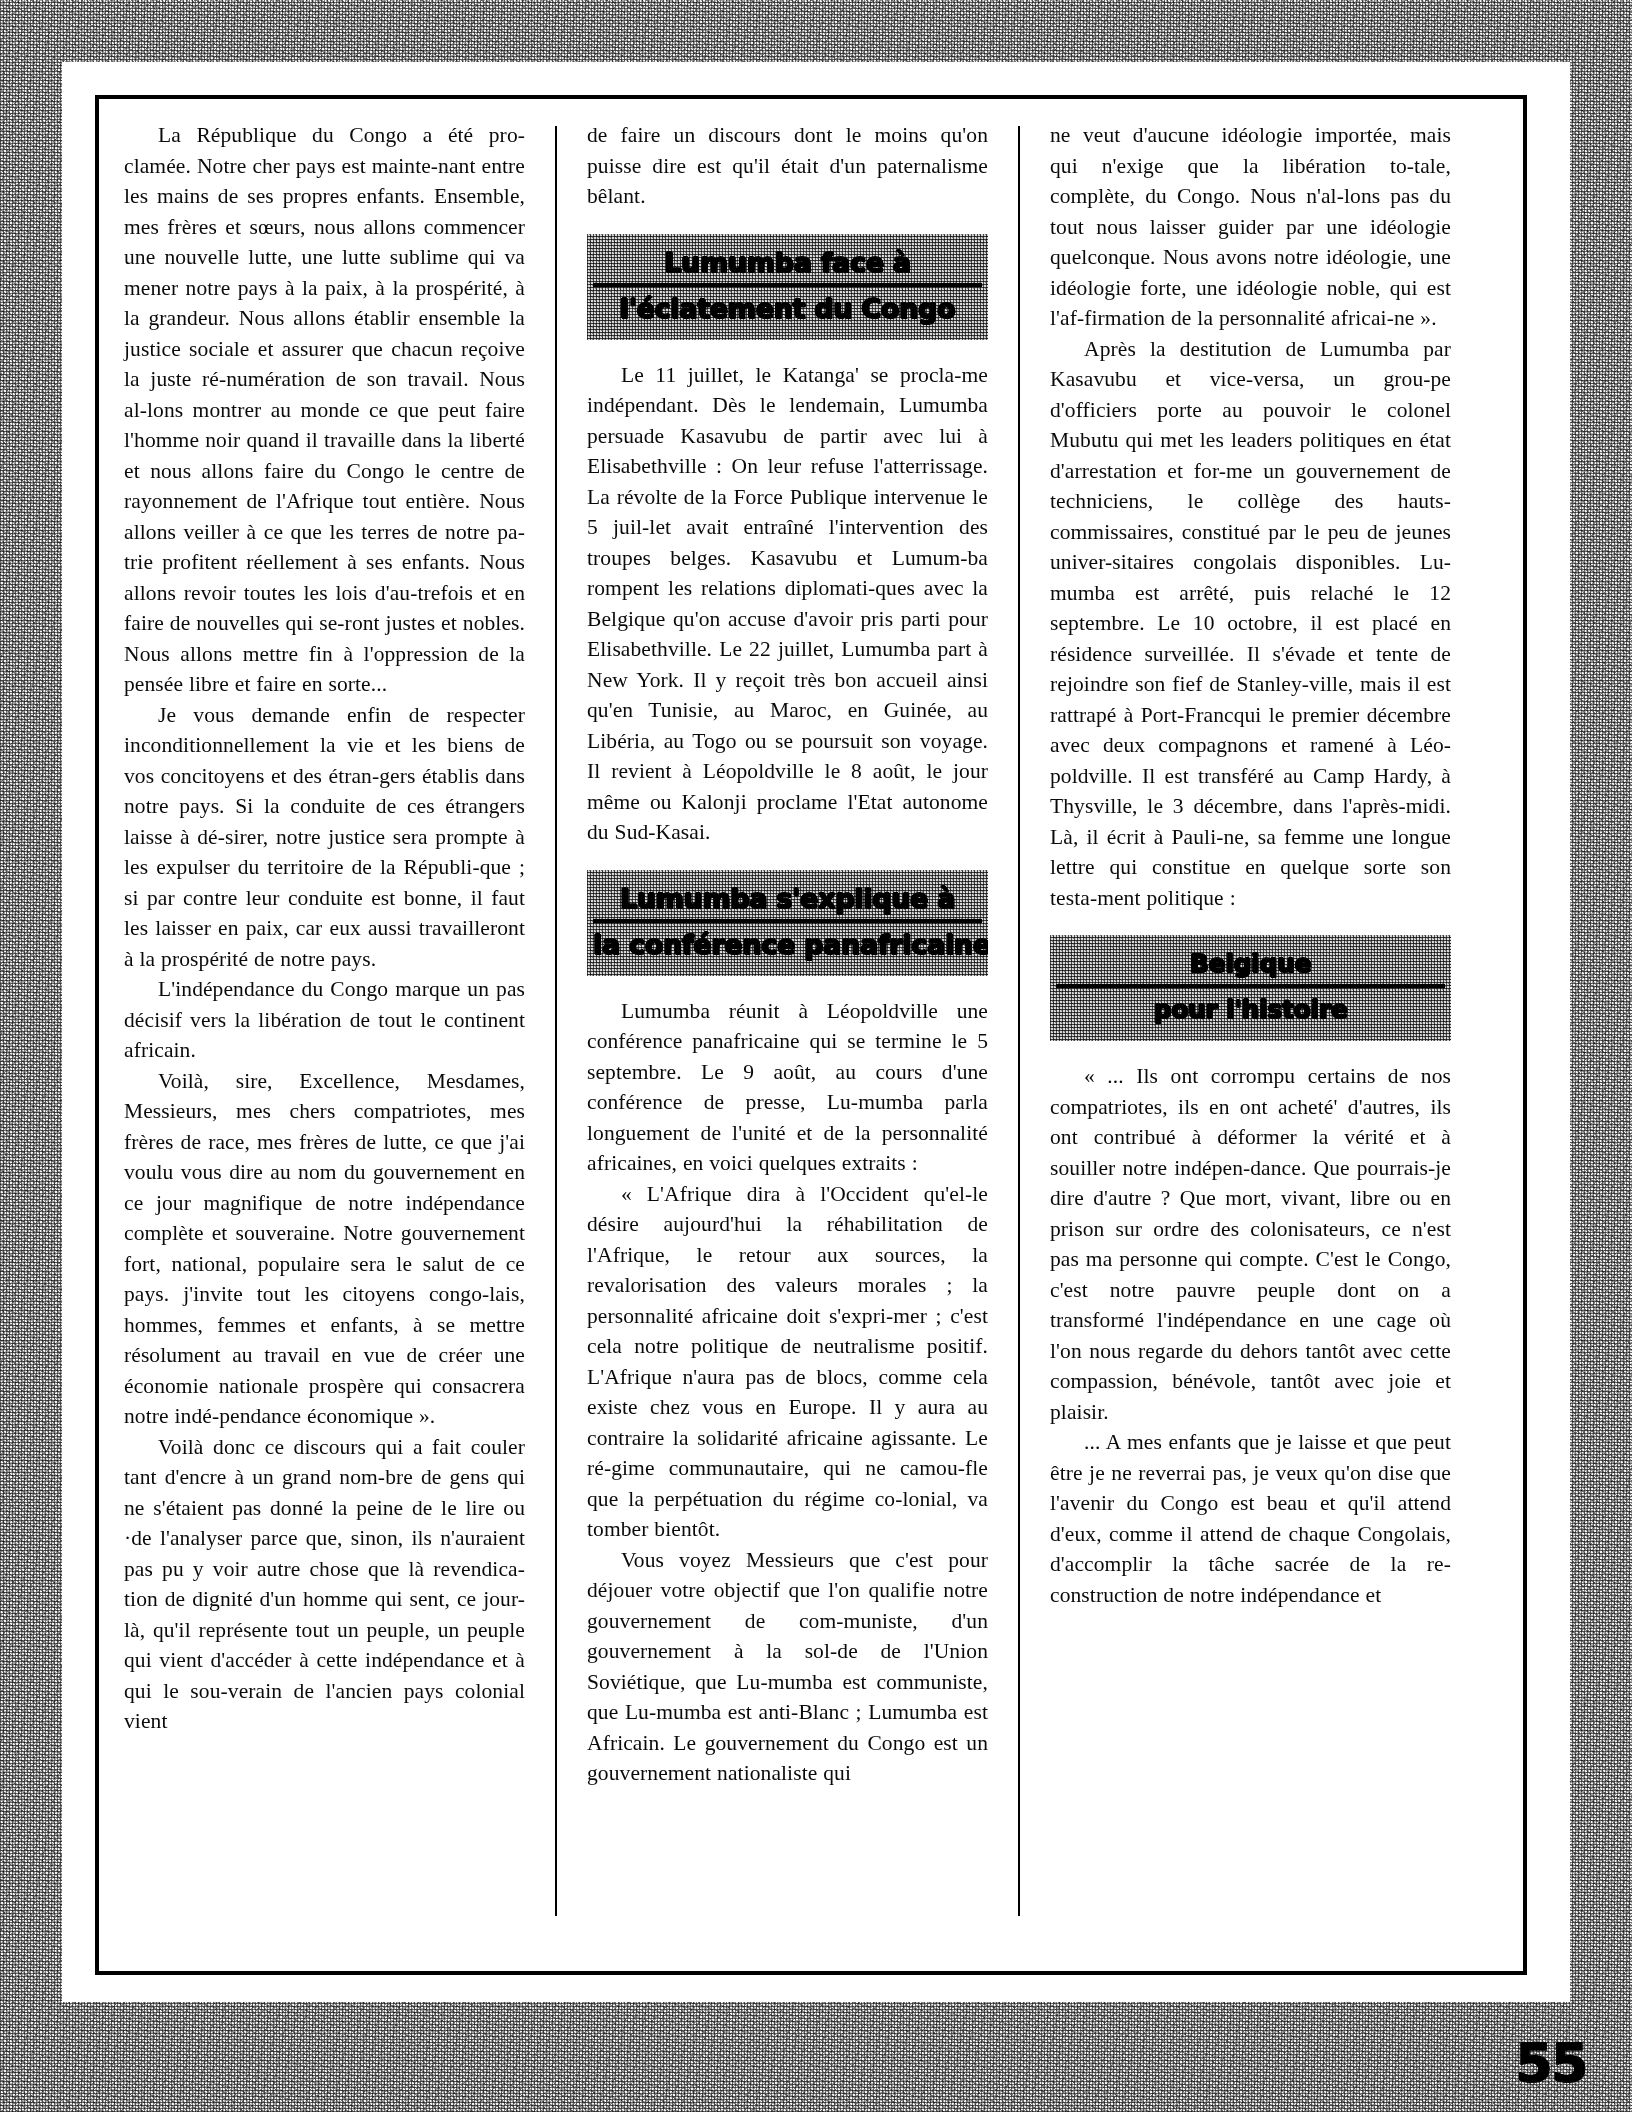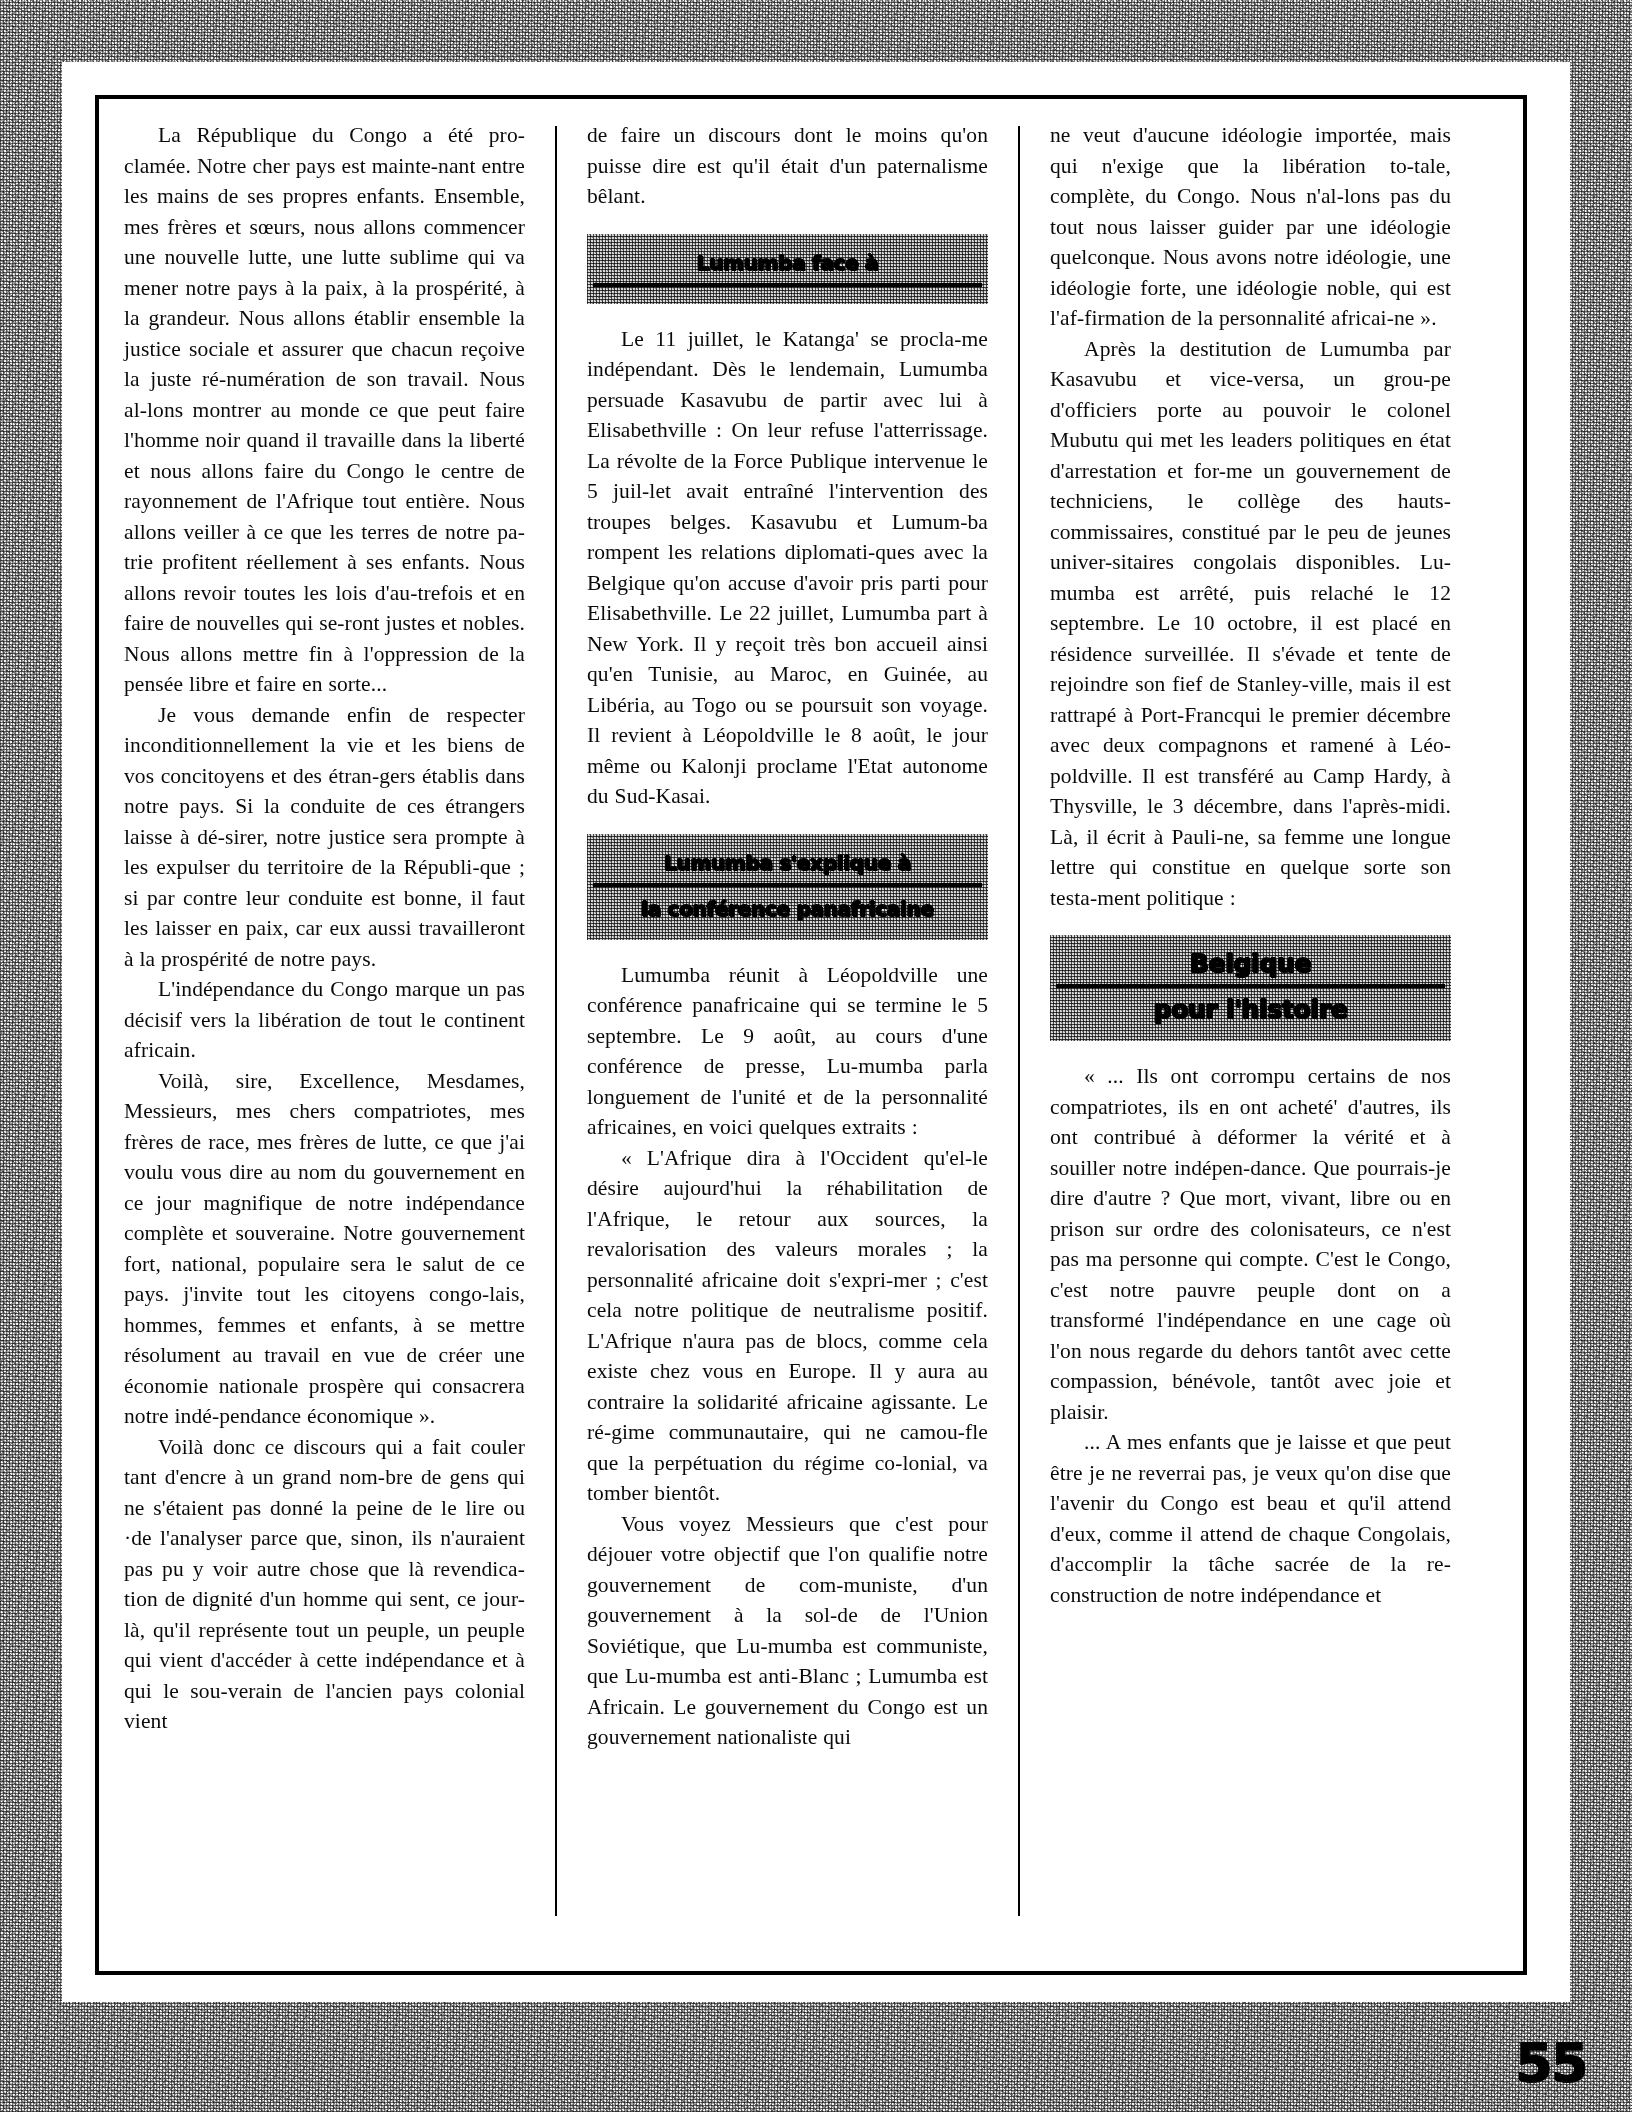--- a/index.html
+++ b/index.html
@@ -96,21 +96,21 @@
       repeating-linear-gradient(45deg, rgba(0,0,0,.40) 0 1px, rgba(255,255,255,0) 1px 5px);
     background-size:3px 3px,3px 3px,6px 6px;
     text-align:center;
     overflow:hidden;
   }
   .heading .hl{
     display:block;
     position:relative;
     font-family:"DejaVu Sans", sans-serif;
     font-weight:bold;
-    font-size:20px;
+    font-size:27px;
     line-height:30px;
     letter-spacing:-.3px;
     color:#000;
     text-shadow:
       1px 0 0 #000, -1px 0 0 #000,
       0 1px 0 #000, 0 -1px 0 #000,
       1px 1px 0 #000;
     white-space:nowrap;
   }
   .heading .hl.line1{ padding-bottom:4px; }
@@ -156,20 +156,21 @@
   </div>
 
   <div class="col-rule"></div>
 
   <div class="column">
     <p class="body noindent">de faire un discours dont le moins qu'on puisse dire est qu'il était d'un paternalisme bêlant.</p>
 
     <div class="heading">
       <span class="hl line1">Lumumba face à</span>
       <div class="hrule"></div>
+      <span class="hl line2">l'éclatement du Congo</span>
     </div>
 
     <p class="body">Le 11 juillet, le Katanga' se procla-me indépendant. Dès le lendemain, Lumumba persuade Kasavubu de partir avec lui à Elisabethville : On leur refuse l'atterrissage. La révolte de la Force Publique intervenue le 5 juil-let avait entraîné l'intervention des troupes belges. Kasavubu et Lumum-ba rompent les relations diplomati-ques avec la Belgique qu'on accuse d'avoir pris parti pour Elisabethville. Le 22 juillet, Lumumba part à New York. Il y reçoit très bon accueil ainsi qu'en Tunisie, au Maroc, en Guinée, au Libéria, au Togo ou se poursuit son voyage. Il revient à Léopoldville le 8 août, le jour même ou Kalonji proclame l'Etat autonome du Sud-Kasai.</p>
 
     <div class="heading">
       <span class="hl line1">Lumumba s'explique à</span>
       <div class="hrule"></div>
       <span class="hl line2">la conférence panafricaine</span>
     </div>
 

